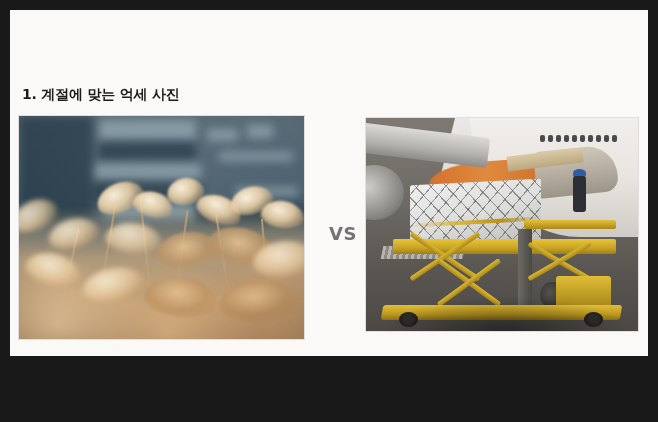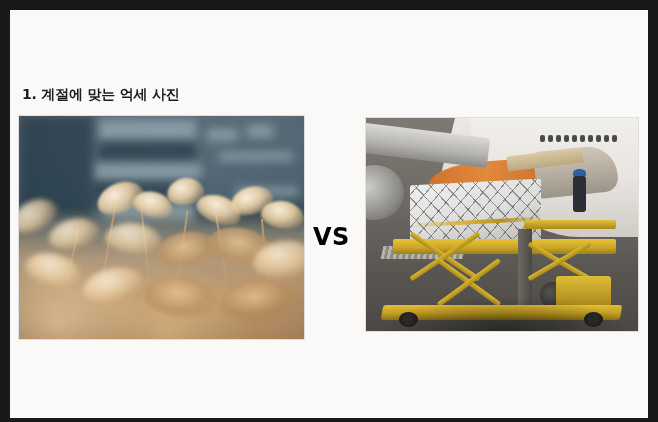--- a/index.html
+++ b/index.html
@@ -17,21 +17,21 @@
     height: 422px;
     background: #191919;
   }
 
   
   #page {
     position: absolute;
     left: 10px;
     top: 10px;
     width: 638px;
-    height: 408px;
+    height: 346px;
     background: #faf9f7;
     overflow: hidden;
   }
 
   
   .caption {
     position: absolute;
     font-size: 14px;
     font-weight: bold;
     color: #1c1c1c;
@@ -247,24 +247,24 @@
     left: 6%; bottom: 0; width: 90%; height: 16%;
     background: radial-gradient(ellipse at 50% 100%, rgba(0,0,0,0.45), rgba(0,0,0,0) 72%);
   }
 
   
   #vs-label {
     position: absolute;
     left: 303px;
     top: 213px;
     width: 44px;
-    text-align: left;
-    font-size: 24px;
+    text-align: right;
+    font-size: 18px;
     font-weight: bold;
-    color: #000000;
+    color: #737373;
     letter-spacing: 0.5px;
   }
 </style>
 </head>
 <body>
 
 <div id="screen">
   <div id="page">
 
     <div class="caption" id="caption-left">1. 계절에 맞는 억세 사진</div>

